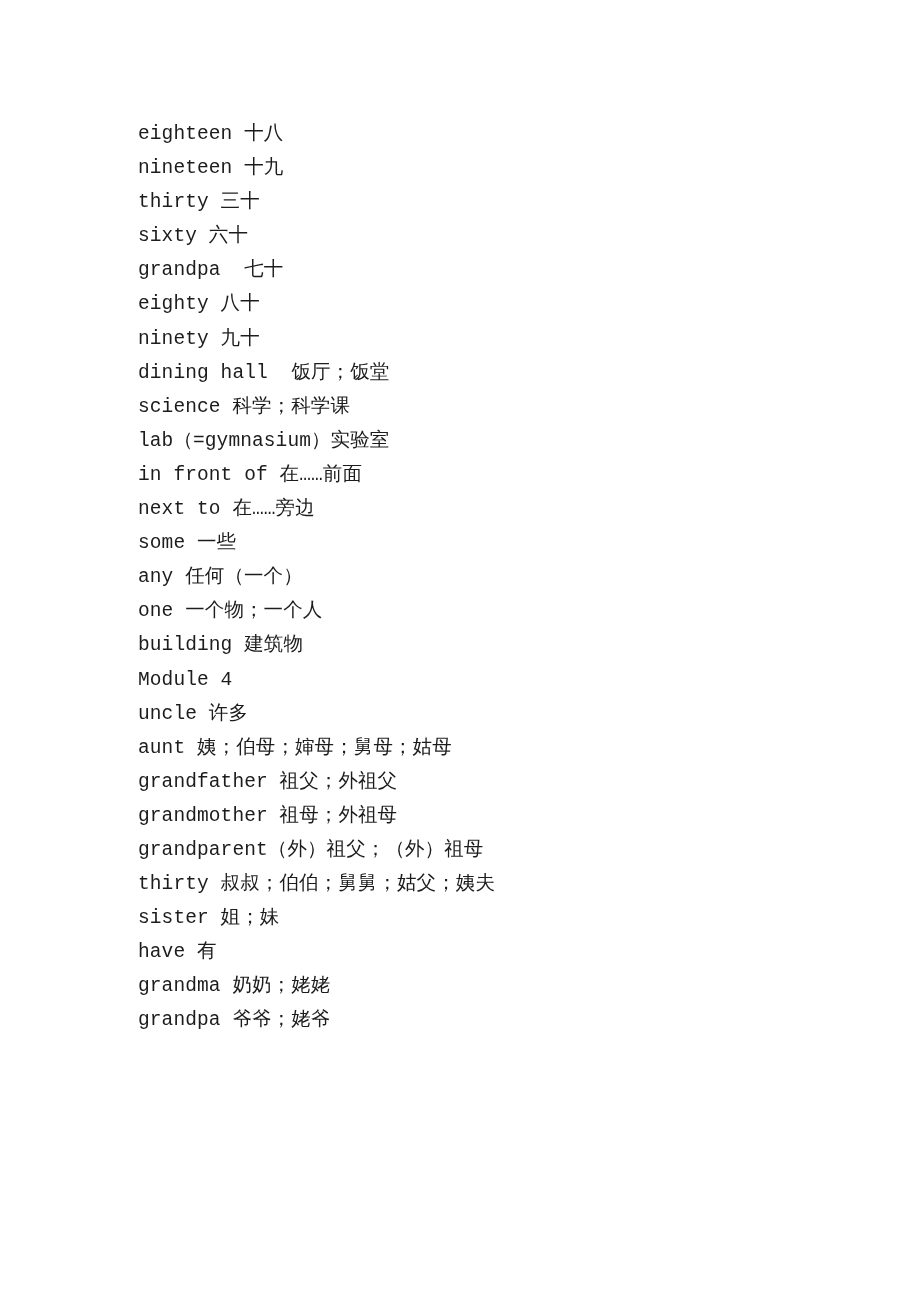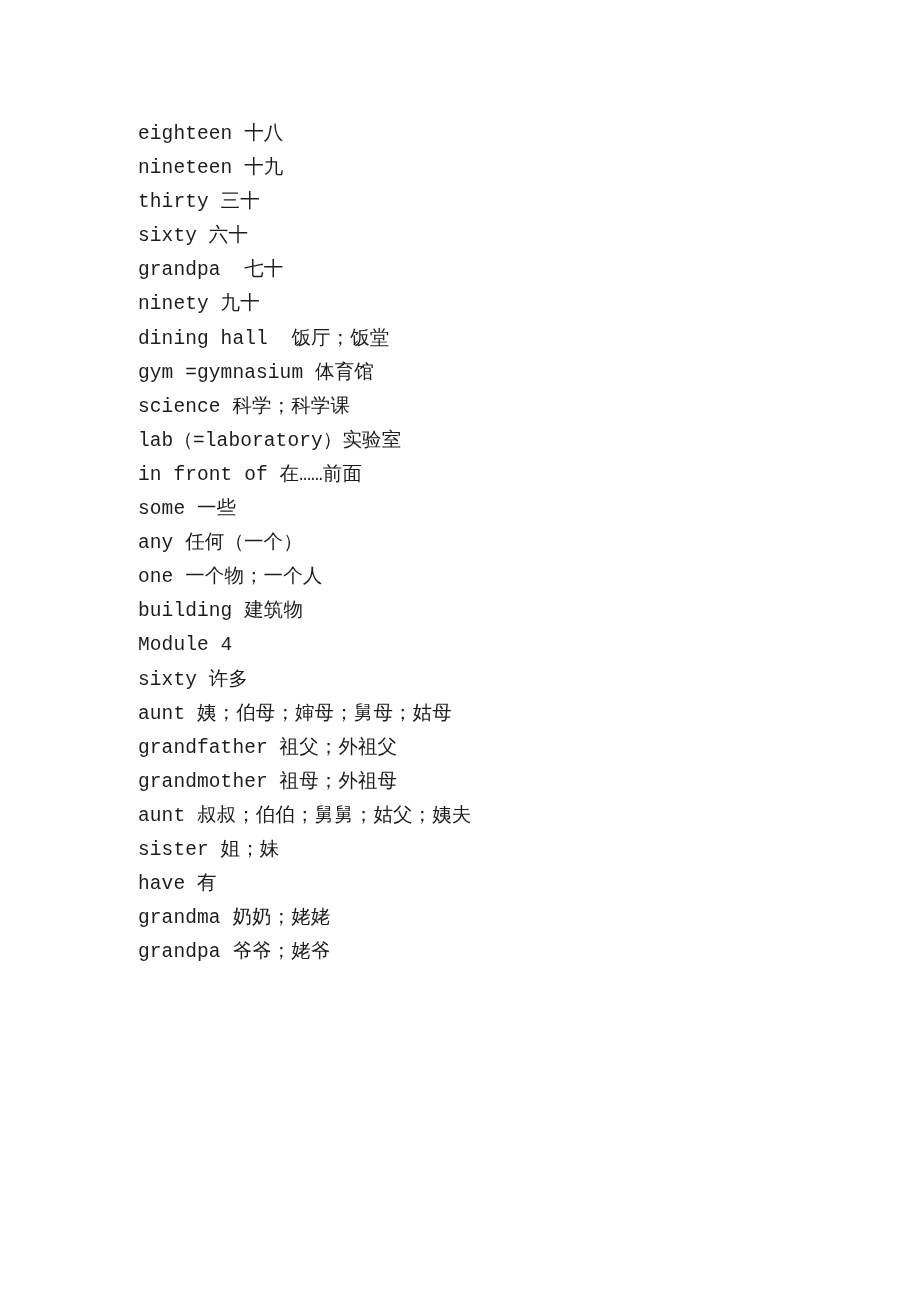--- a/index.html
+++ b/index.html
@@ -46,34 +46,36 @@
 </head>
 <body>
 
 <div class="page">
   <ul class="vocab-list">
       <li class="vocab-entry">eighteen 十八</li>
       <li class="vocab-entry">nineteen 十九</li>
       <li class="vocab-entry">thirty 三十</li>
       <li class="vocab-entry">sixty 六十</li>
       <li class="vocab-entry">grandpa  七十</li>
+      <li class="vocab-entry">eighty 八十</li>
       <li class="vocab-entry">ninety 九十</li>
       <li class="vocab-entry">dining hall  饭厅；饭堂</li>
-      <li class="vocab-entry">gym =gymnasium 体育馆</li>
       <li class="vocab-entry">science 科学；科学课</li>
-      <li class="vocab-entry">lab（=laboratory）实验室</li>
+      <li class="vocab-entry">lab（=gymnasium）实验室</li>
       <li class="vocab-entry">in front of 在……前面</li>
+      <li class="vocab-entry">next to 在……旁边</li>
       <li class="vocab-entry">some 一些</li>
       <li class="vocab-entry">any 任何（一个）</li>
       <li class="vocab-entry">one 一个物；一个人</li>
       <li class="vocab-entry">building 建筑物</li>
       <li class="vocab-entry">Module 4</li>
-      <li class="vocab-entry">sixty 许多</li>
+      <li class="vocab-entry">uncle 许多</li>
       <li class="vocab-entry">aunt 姨；伯母；婶母；舅母；姑母</li>
       <li class="vocab-entry">grandfather 祖父；外祖父</li>
       <li class="vocab-entry">grandmother 祖母；外祖母</li>
-      <li class="vocab-entry">aunt 叔叔；伯伯；舅舅；姑父；姨夫</li>
+      <li class="vocab-entry">grandparent（外）祖父；（外）祖母</li>
+      <li class="vocab-entry">thirty 叔叔；伯伯；舅舅；姑父；姨夫</li>
       <li class="vocab-entry">sister 姐；妹</li>
       <li class="vocab-entry">have 有</li>
       <li class="vocab-entry">grandma 奶奶；姥姥</li>
       <li class="vocab-entry">grandpa 爷爷；姥爷</li>
     </ul>
 </div>
 
 </body></html>

